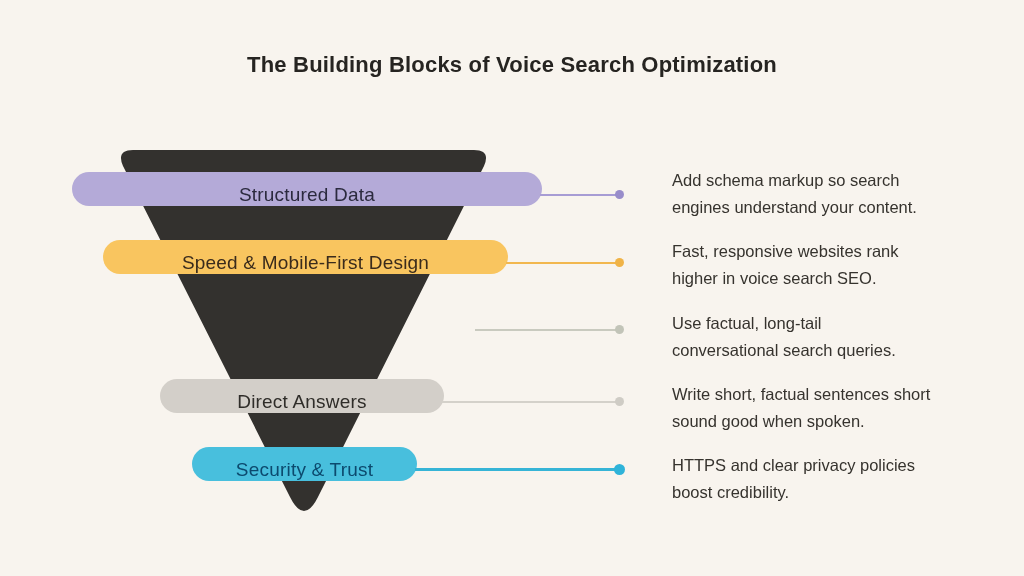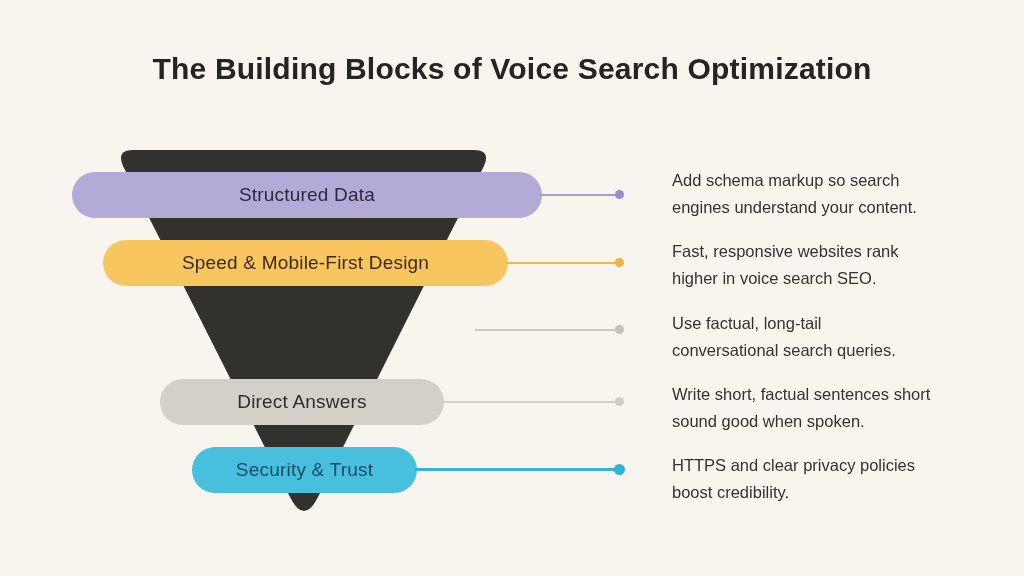--- a/index.html
+++ b/index.html
@@ -3,27 +3,27 @@
 <meta charset="utf-8">
 <style>
   html,body{margin:0;padding:0;}
   body{font-family:"Liberation Sans","DejaVu Sans",sans-serif;}
   .canvas{
     position:relative;width:1024px;height:576px;overflow:hidden;
     background:#f8f4ee;
   }
   .title{
     position:absolute;left:0;top:52px;width:1024px;
-    text-align:center;font-size:30px;font-weight:600;letter-spacing:.2px;
+    text-align:center;font-size:22px;font-weight:600;letter-spacing:.2px;
     margin:0;color:#262421;
   }
   .funnel-svg{position:absolute;left:0;top:0;}
   .pill{
-    position:absolute;height:46px;border-radius:23px;
-    display:flex;align-items:center;justify-content:center;
+    position:absolute;height:34px;border-radius:23px;
+    display:flex;align-items:flex-end;justify-content:center;
   }
   .pill-label{font-size:19px;font-weight:500;letter-spacing:.2px;}
   .p0{left:72px;top:172px;width:470px;}
   .p1{left:103px;top:240px;width:405px;}
   .p2{left:132px;top:307px;width:345px;}
   .p3{left:160px;top:379px;width:284px;}
   .p4{left:192px;top:447px;width:225px;}
   .line{position:absolute;height:2px;}
   .l0{left:540px;top:194px;width:77px;}
   .l1{left:506px;top:262px;width:111px;}

